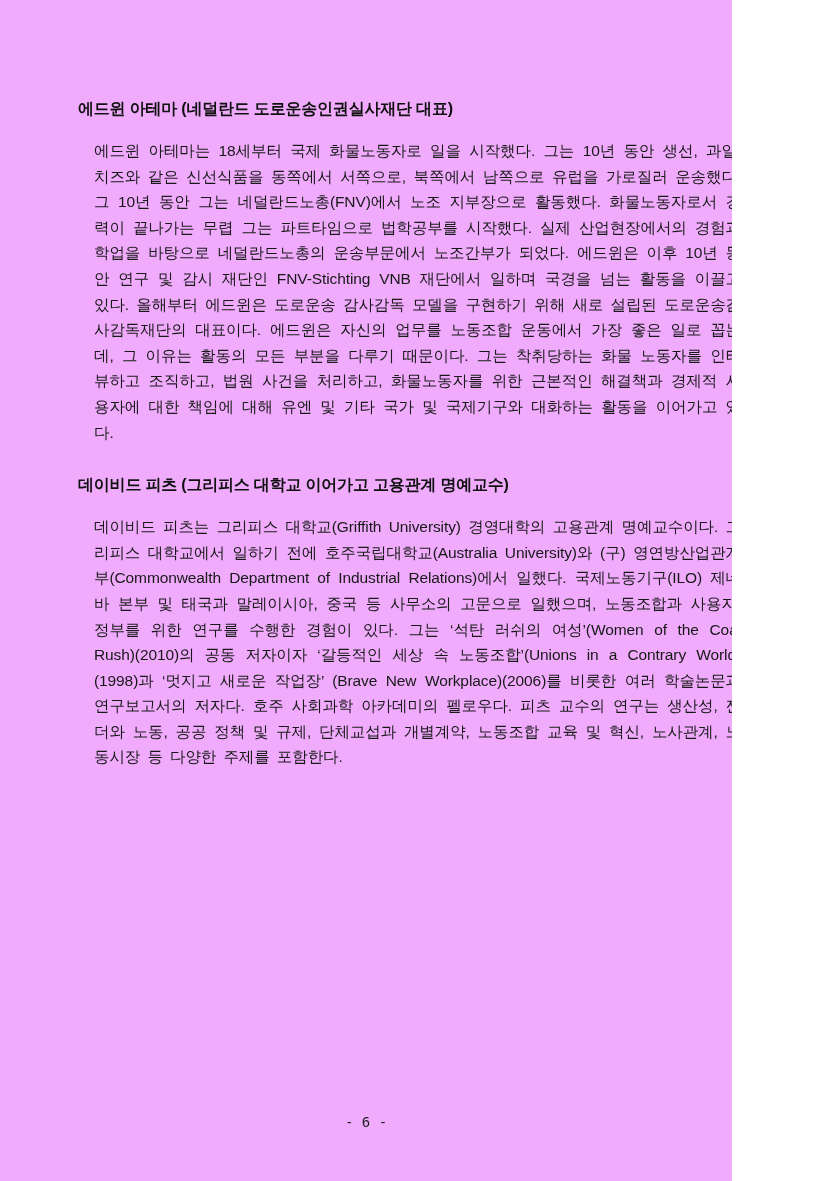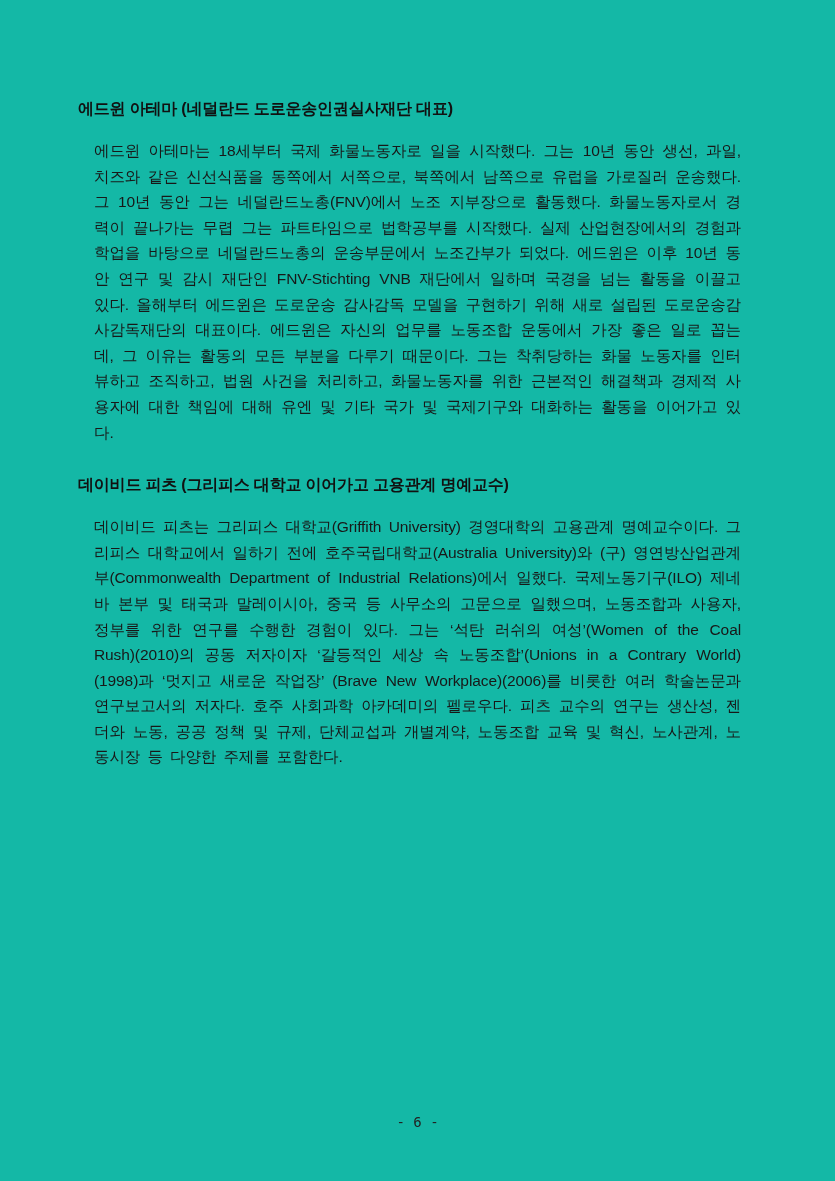--- a/index.html
+++ b/index.html
@@ -2,23 +2,23 @@
 <html lang="ko"><head>
 <meta charset="utf-8">
 <style>
   html, body {
     margin: 0;
     padding: 0;
     background: #ffffff;
   }
   .page {
     position: relative;
-    width: 835px;
+    width: 732px;
     height: 1181px;
-    background: #14b8a6;
+    background: #f0abfc;
     color: #1a1a1a;
     font-family: "Liberation Sans", "DejaVu Sans", sans-serif;
     overflow: hidden;
     box-sizing: border-box;
   }
   .content {
     position: absolute;
     left: 78px;
     top: 96px;
     width: 679px;

